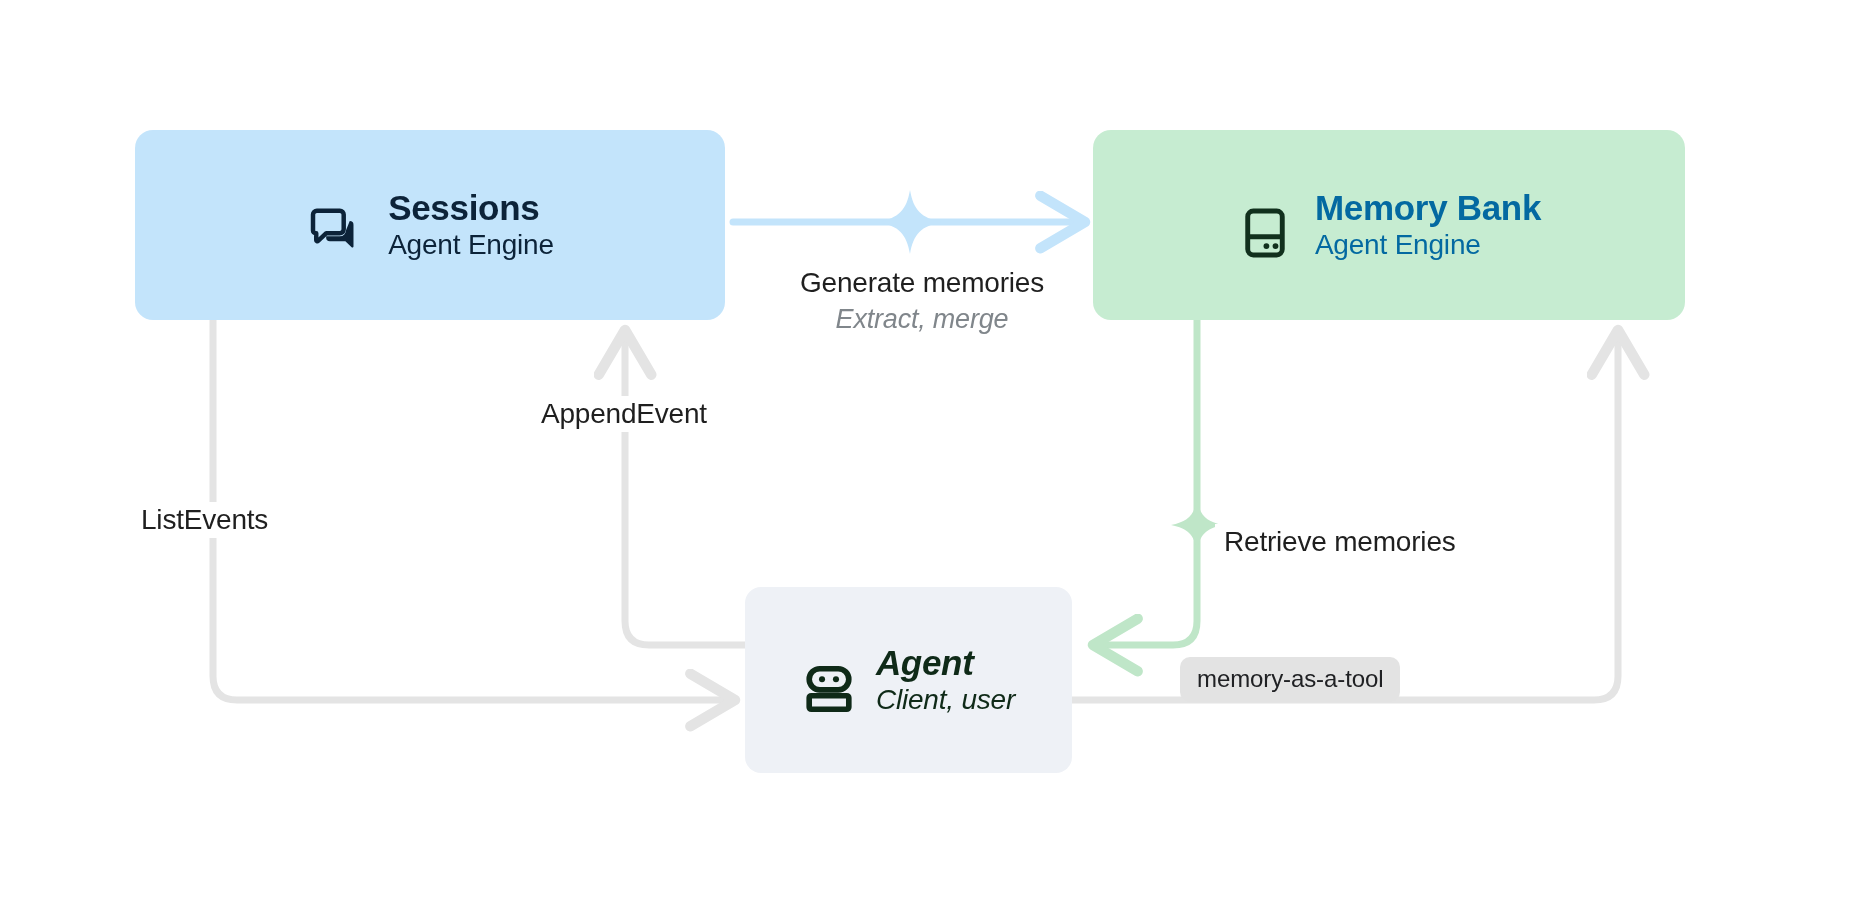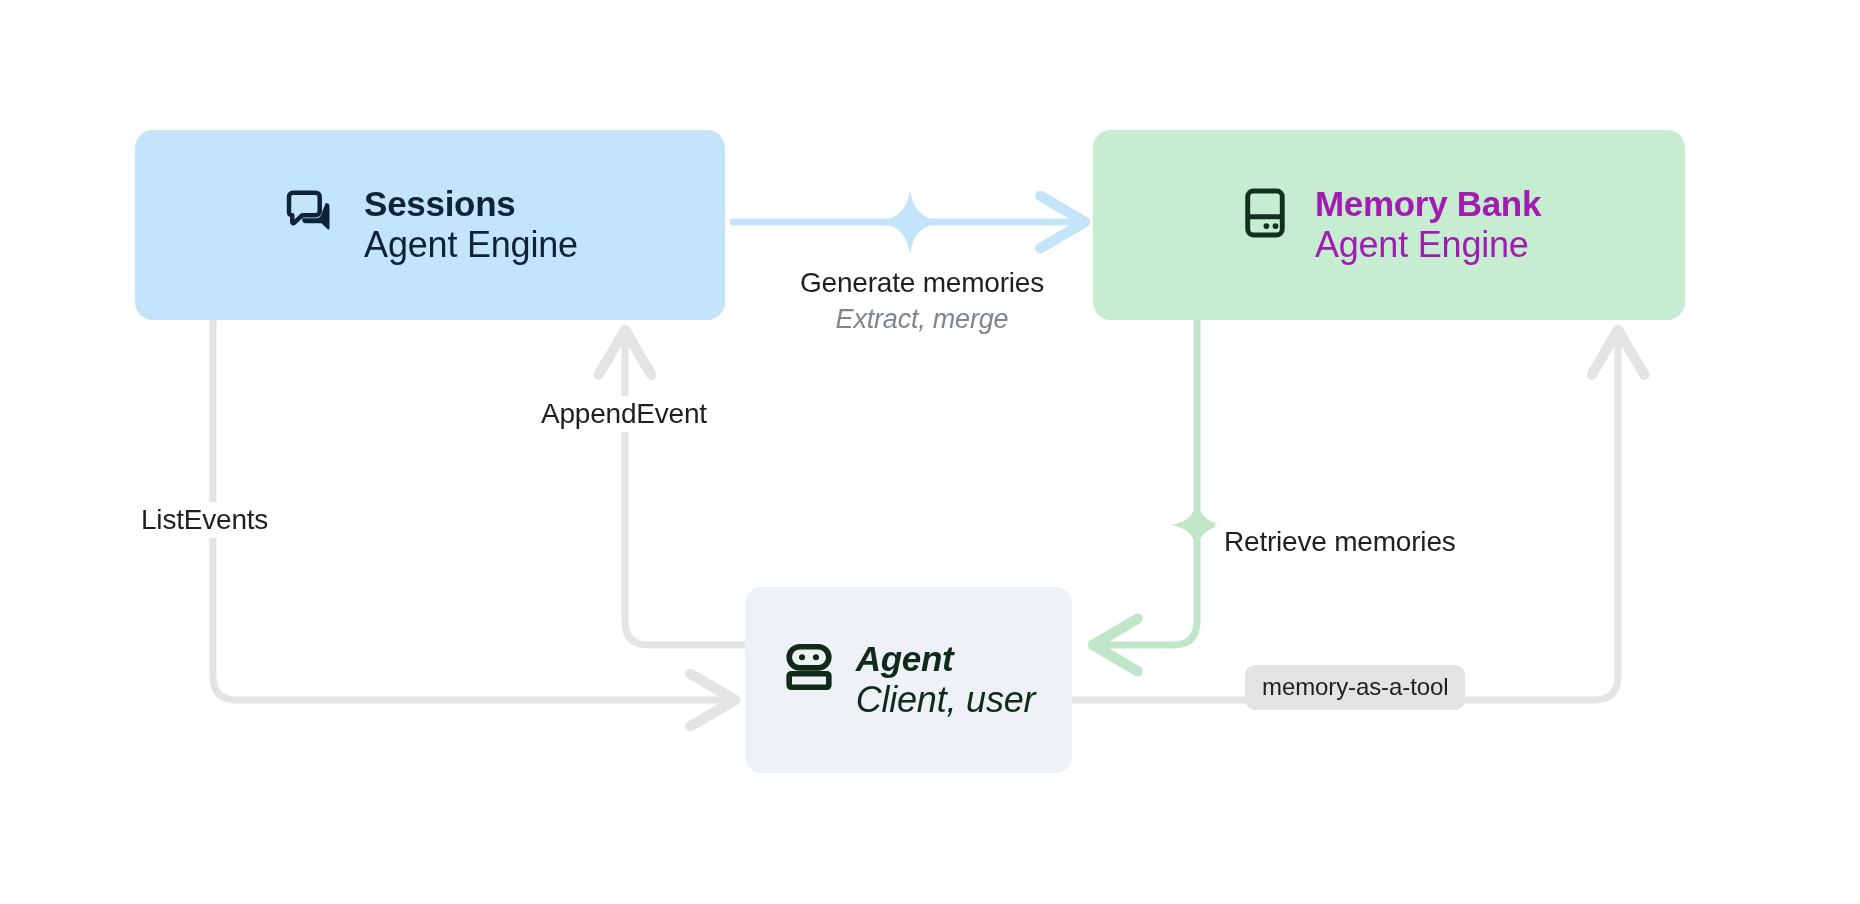--- a/index.html
+++ b/index.html
@@ -30,61 +30,61 @@
   .node {
     position: absolute;
     border-radius: 18px;
     display: flex;
     align-items: center;
     justify-content: center;
     box-sizing: border-box;
   }
   .node-inner {
     display: flex;
-    align-items: flex-start;
+    align-items: flex-end;
     gap: 22px;
   }
   .node-icon {
     display: block;
     flex: 0 0 auto;
     line-height: 0;
   }
   .node-text {
     display: flex;
     flex-direction: column;
     line-height: 1.08;
   }
   .node-title {
     font-size: 35px;
     font-weight: 700;
     letter-spacing: -0.3px;
   }
   .node-sub {
-    font-size: 36px;
+    font-size: 28px;
     font-weight: 400;
     letter-spacing: -0.2px;
     margin-top: 3px;
   }
 
   #node-sessions {
     left: 135px;  top: 130px;
     width: 590px; height: 190px;
     background: #c3e4fb;
   }
   #node-sessions .node-title,
   #node-sessions .node-sub { color: #0c2339; }
   #node-sessions .node-inner { gap: 24px; }
 
   #node-memory-bank {
     left: 1093px; top: 130px;
     width: 592px;  height: 190px;
     background: #c6ecd1;
   }
   #node-memory-bank .node-title,
-  #node-memory-bank .node-sub { color: #a21caf; }
+  #node-memory-bank .node-sub { color: #0369a1; }
 
   #node-agent {
     left: 745px;  top: 587px;
     width: 327px; height: 186px;
     background: #eef1f6;
     border-radius: 16px;
   }
   #node-agent .node-title,
   #node-agent .node-sub { color: #0f2a18; }
   #node-agent .node-inner { gap: 20px; font-style: italic; }
@@ -118,21 +118,21 @@
     position: absolute;
     background: #e3e3e3;
     color: #202124;
     font-size: 24px;
     letter-spacing: -0.1px;
     white-space: nowrap;
     border-radius: 10px;
     padding: 8px 17px 9px 17px;
     box-sizing: border-box;
   }
-  #label-memory-as-a-tool { left: 1245px; top: 657px; margin-top: 8px; }
+  #label-memory-as-a-tool { left: 1180px; top: 657px; }
 </style>
 </head>
 <body>
 
 <div id="canvas">
 
   <svg id="edges" viewBox="0 0 1860 904" xmlns="http://www.w3.org/2000/svg">
 
     <defs>
       <marker id="arrow-blue" viewBox="0 0 12 12" refX="9.5" refY="6" markerWidth="9" markerHeight="9" orient="auto-start-reverse">

